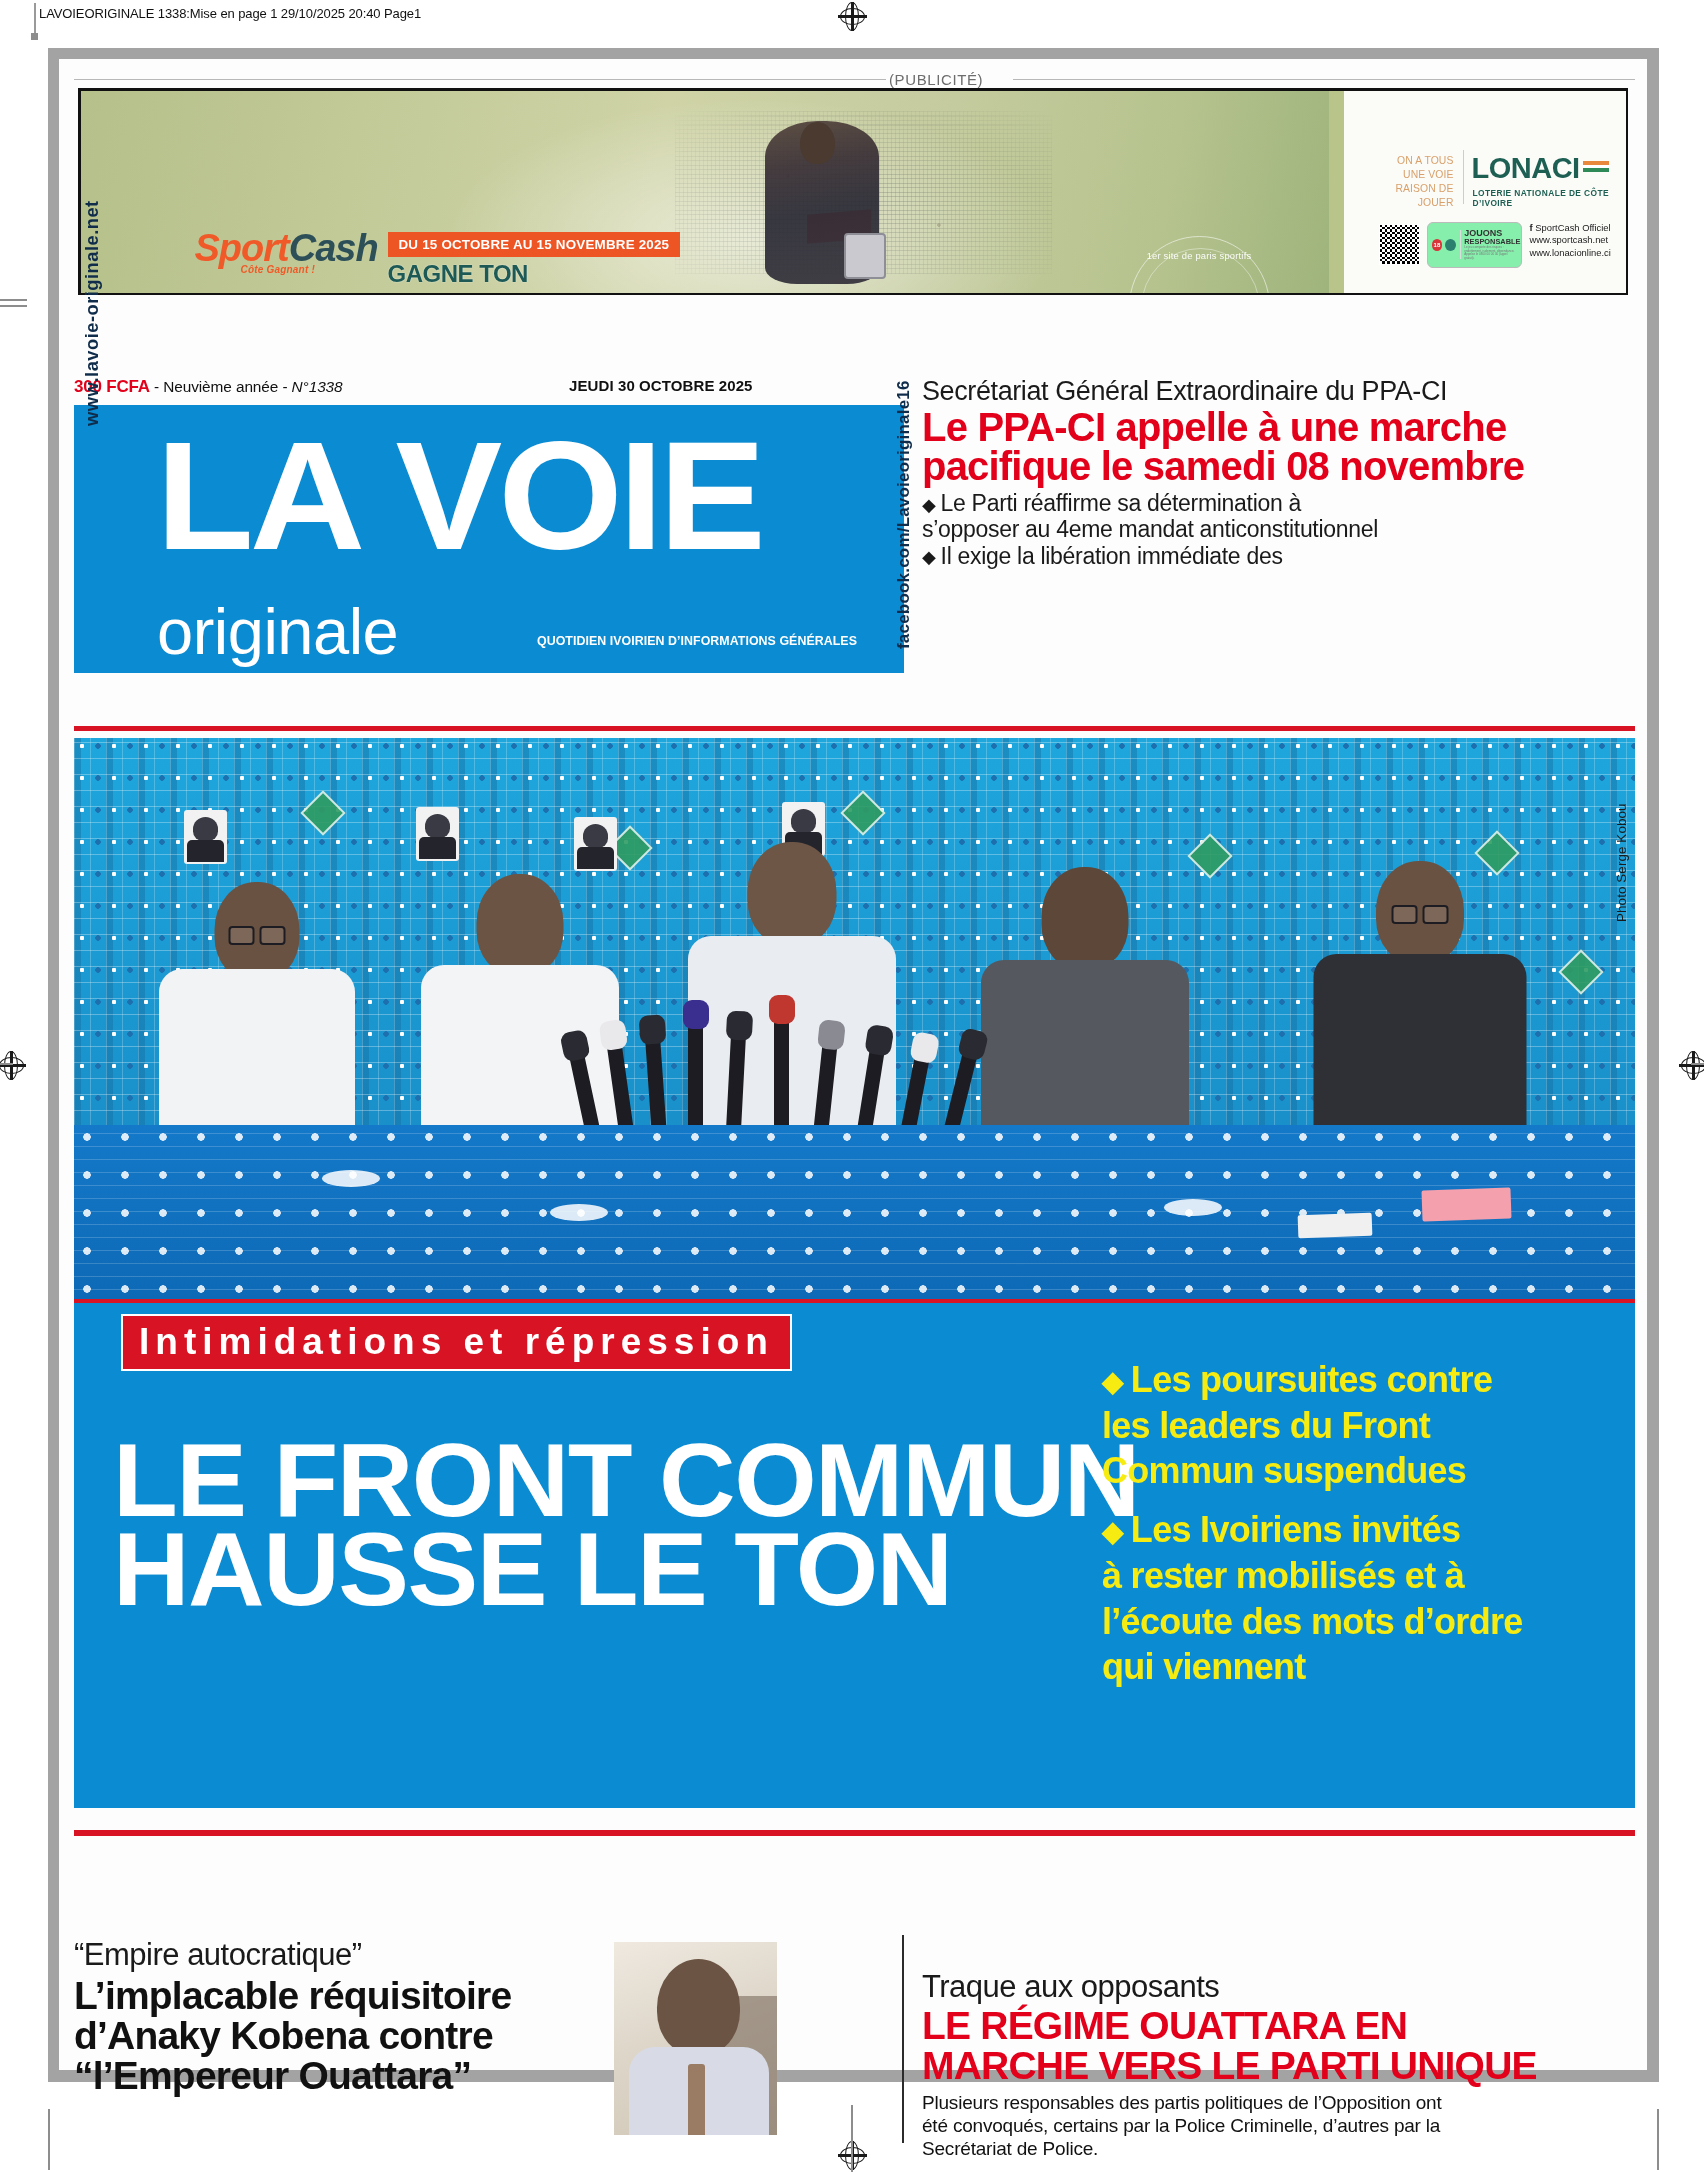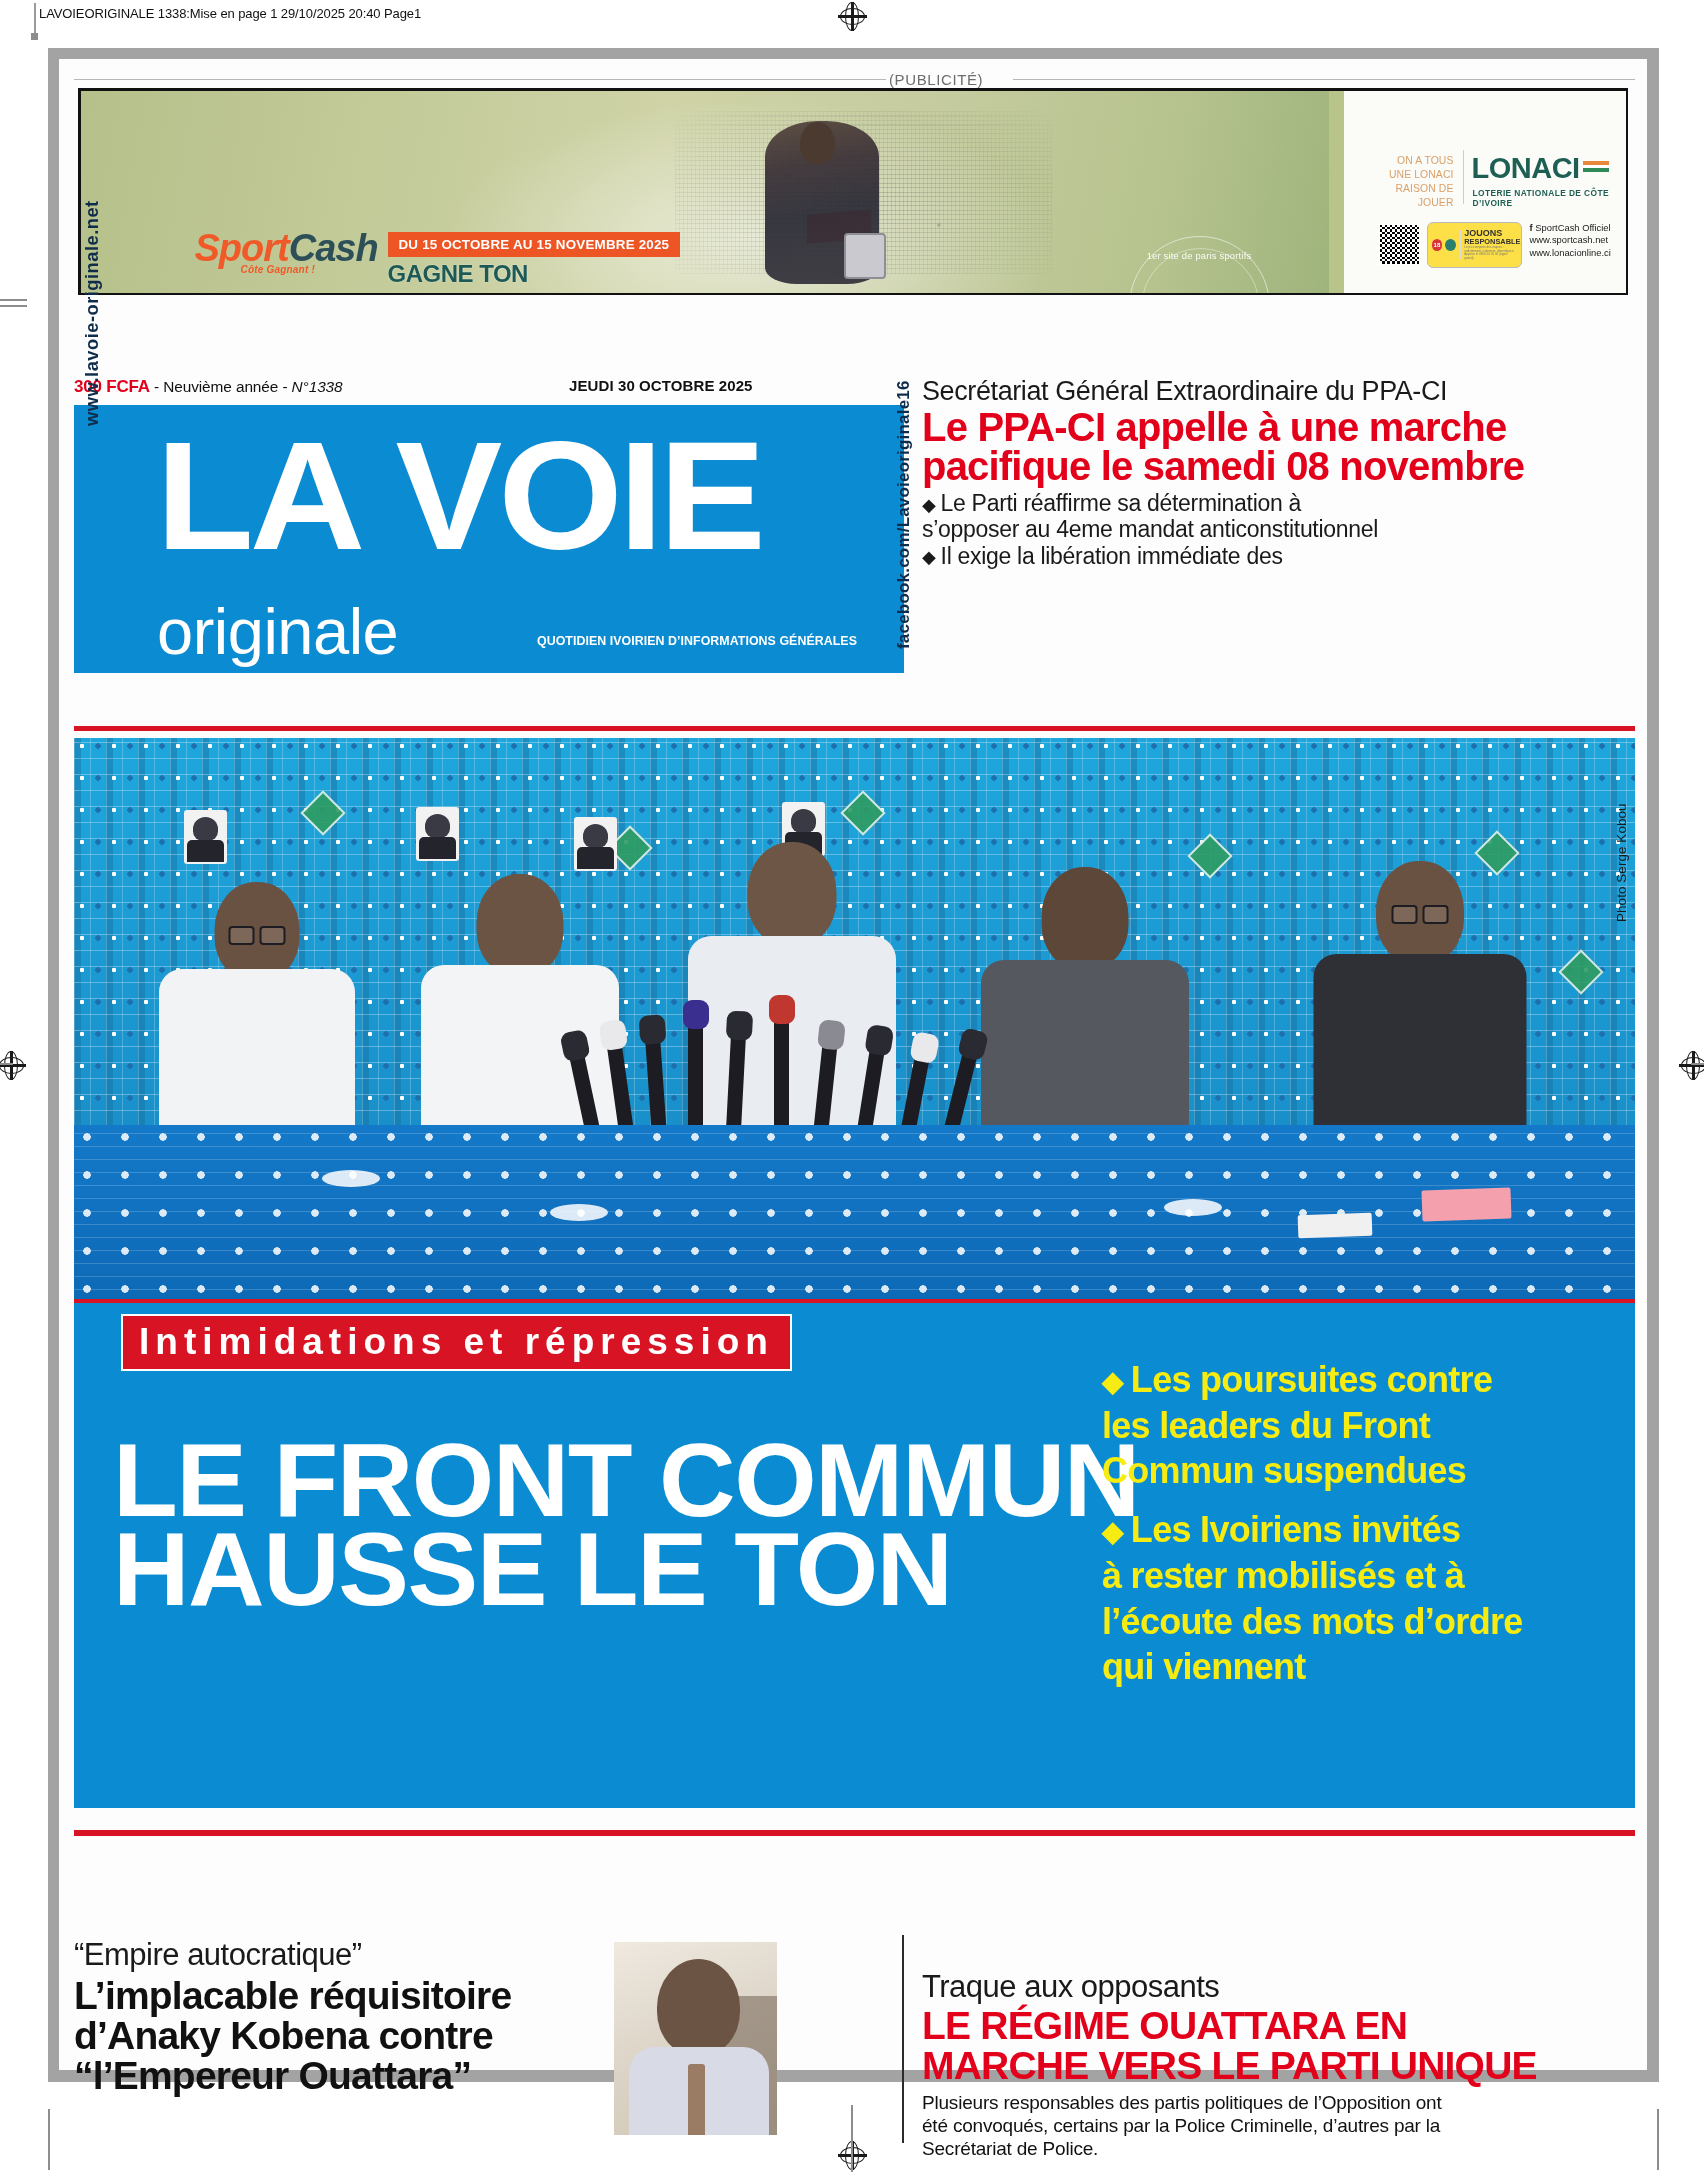--- a/index.html
+++ b/index.html
@@ -72,21 +72,21 @@
   .lon-div{position:absolute;left:119px;top:59px;width:1px;height:54px;background:#cdcdcd;}
   .lon-name{position:absolute;left:128px;top:63px;font-size:29px;font-weight:bold;color:#1d5f52;letter-spacing:-0.5px;line-height:1;}
   .lon-flag{display:inline-block;width:26px;height:11px;vertical-align:6px;margin-left:3px;background:linear-gradient(180deg,#e8883c 0 33%,#ffffff 33% 66%,#2e8b57 66% 100%);}
   .lon-sub{position:absolute;left:129px;top:97px;font-size:8.4px;color:#1d5f52;letter-spacing:0.4px;font-weight:bold;}
   .qr{position:absolute;left:35px;top:133px;width:39px;height:39px;
     background-color:#fff;
     background-image:
       repeating-linear-gradient(90deg,#000 0 2.5px,#fff 2.5px 5px),
       repeating-linear-gradient(0deg,#000 0 2.5px,#fff 2.5px 5px);
     background-blend-mode:difference;border:1px solid #fff;}
-  .jouons{position:absolute;left:83px;top:131px;width:93px;height:44px;border:1px solid #bbb;border-radius:6px;background:#fde047;display:flex;align-items:center;}
+  .jouons{position:absolute;left:83px;top:131px;width:93px;height:44px;border:1px solid #bbb;border-radius:6px;background:#86efac;display:flex;align-items:center;}
   .j-18{width:12px;height:12px;border-radius:50%;background:#d9343a;color:#fff;font-size:6px;font-weight:bold;display:flex;align-items:center;justify-content:center;margin-left:4px;}
   .j-grn{width:12px;height:12px;border-radius:50%;background:#2a7f6f;margin-left:2.5px;}
   .j-div{width:1px;height:29px;background:#ddd;margin-left:4px;}
   .j-txt{margin-left:3.5px;}
   .j-t1{font-size:9px;font-weight:bold;color:#333;line-height:1;}
   .j-t2{font-size:7.4px;font-weight:bold;color:#333;line-height:1.1;}
   .j-t3{font-size:3px;color:#777;line-height:1.15;width:54px;}
   .lon-links{position:absolute;left:186px;top:131px;font-size:9.4px;color:#222;line-height:1.35;}
 
   
@@ -253,21 +253,21 @@
 
     <div class="ad-badge">
       <div class="ad-badge-inner"></div>
       <div class="badge-arc-top">1er site de paris sportifs</div>
 
     </div>
 
     <div class="ad-right">
       <div class="lon-slogan">
         <div>ON A TOUS</div>
-        <div>UNE LONACI</div>
+        <div>UNE VOIE</div>
         <div>RAISON DE JOUER</div>
       </div>
       <div class="lon-div"></div>
       <div class="lon-name">
         <span>LONACI</span><span class="lon-flag"></span>
       </div>
       <div class="lon-sub">LOTERIE NATIONALE DE CÔTE D’IVOIRE</div>
 
       <div class="qr"></div>
       <div class="jouons">

